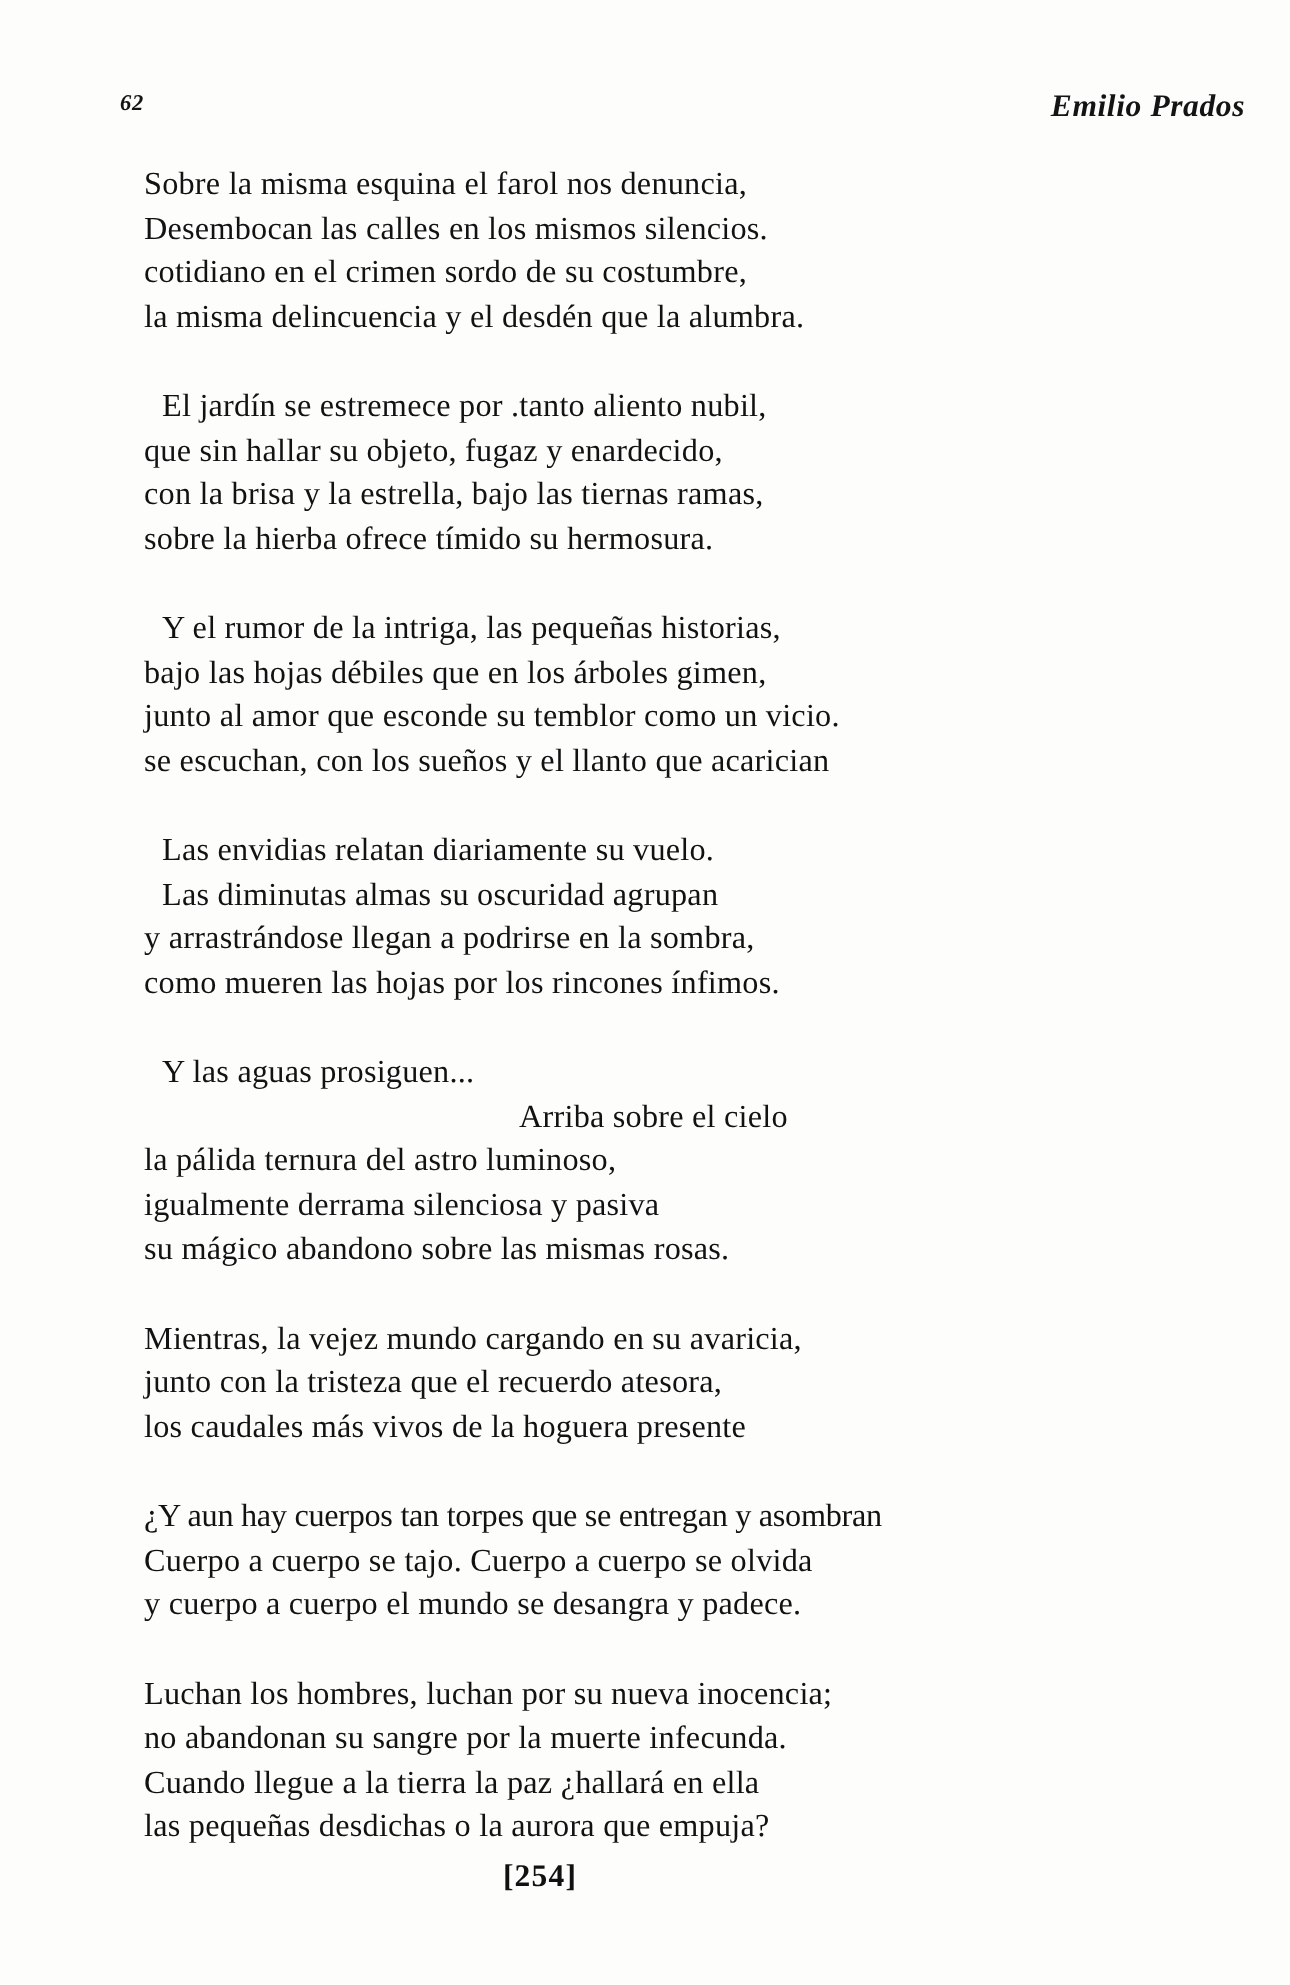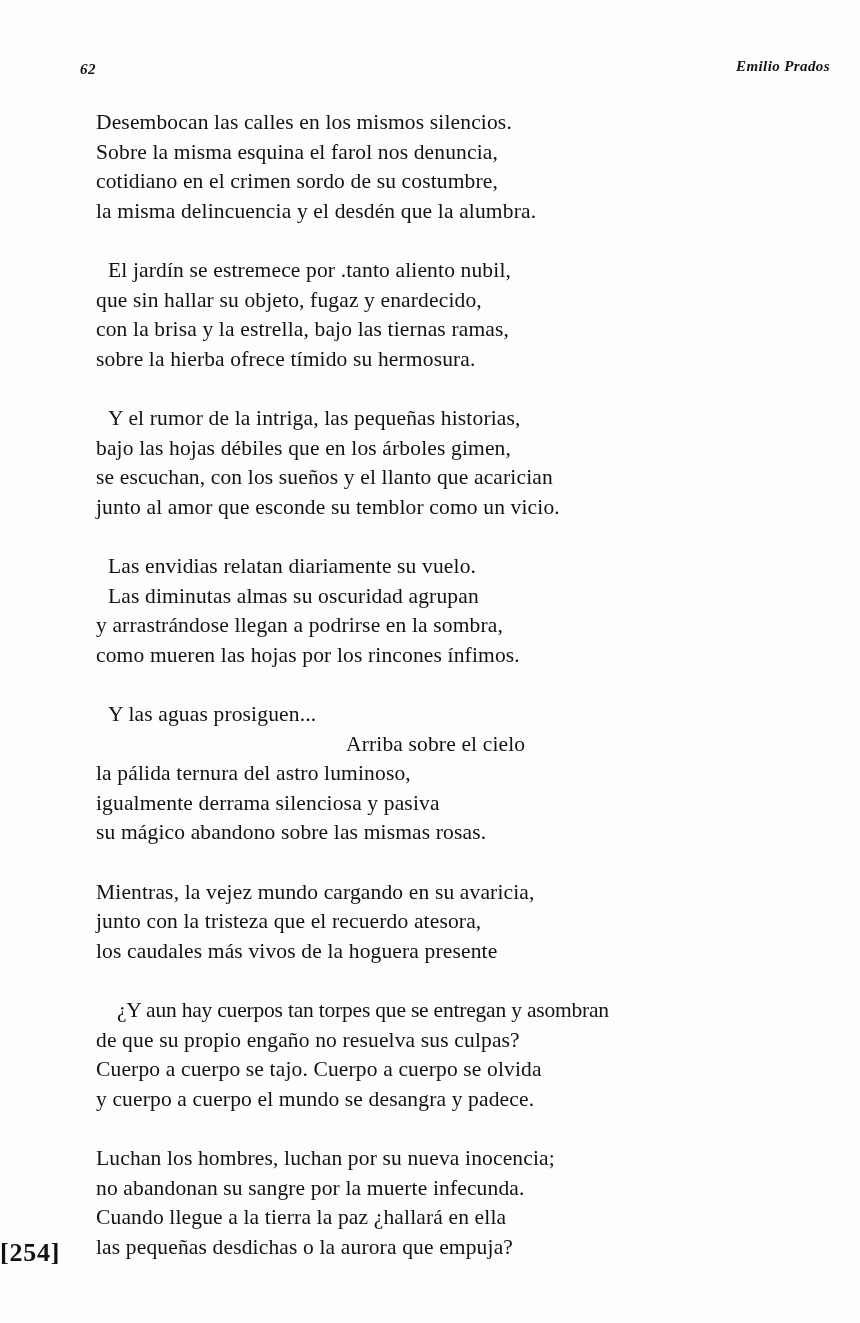--- a/index.html
+++ b/index.html
@@ -40,21 +40,21 @@
     letter-spacing: 0.5px;
     color: #141414;
   }
   .author-head {
     position: absolute;
     right: 30px;
     top: 0;
     font-family: "Liberation Serif", serif;
     font-style: italic;
     font-weight: 700;
-    font-size: 15px;
+    font-size: 21px;
     letter-spacing: 0.4px;
     color: #141414;
   }
 
   
   .poem {
     position: absolute;
     top: 108px;
     left: 96px;
     width: 700px;
@@ -74,68 +74,67 @@
     color: #121212;
   }
   .line.indent {
     padding-left: 12px;
   }
   .line.deep-indent {
     padding-left: 250px;
   }
   .line.tight {
     letter-spacing: -0.2px;
-    margin-left: 21px;
   }
 
   
   .bracket-number {
     position: absolute;
     top: 1238px;
     left: 0;
     width: 720px;
-    text-align: left;
+    text-align: center;
     font-family: "Liberation Serif", serif;
-    font-size: 26px;
+    font-size: 21px;
     font-weight: 700;
     letter-spacing: 0.8px;
     color: #111111;
   }
 </style>
 </head>
 <body>
 
 <div class="page">
 
   <div class="running-head">
     <div class="folio">62</div>
     <div class="author-head">Emilio Prados</div>
   </div>
 
   <div class="poem">
 
     <div class="stanza">
+      <div class="line">Sobre la misma esquina el farol nos denuncia,</div>
       <div class="line">Desembocan las calles en los mismos silencios.</div>
-      <div class="line">Sobre la misma esquina el farol nos denuncia,</div>
       <div class="line">cotidiano en el crimen sordo de su costumbre,</div>
       <div class="line">la misma delincuencia y el desdén que la alumbra.</div>
     </div>
 
     <div class="stanza">
       <div class="line indent">El jardín se estremece por .tanto aliento nubil,</div>
       <div class="line">que sin hallar su objeto, fugaz y enardecido,</div>
       <div class="line">con la brisa y la estrella, bajo las tiernas ramas,</div>
       <div class="line">sobre la hierba ofrece tímido su hermosura.</div>
     </div>
 
     <div class="stanza">
       <div class="line indent">Y el rumor de la intriga, las pequeñas historias,</div>
       <div class="line">bajo las hojas débiles que en los árboles gimen,</div>
+      <div class="line">junto al amor que esconde su temblor como un vicio.</div>
       <div class="line">se escuchan, con los sueños y el llanto que acarician</div>
-      <div class="line">junto al amor que esconde su temblor como un vicio.</div>
     </div>
 
     <div class="stanza">
       <div class="line indent">Las envidias relatan diariamente su vuelo.</div>
       <div class="line indent">Las diminutas almas su oscuridad agrupan</div>
       <div class="line">y arrastrándose llegan a podrirse en la sombra,</div>
       <div class="line">como mueren las hojas por los rincones ínfimos.</div>
     </div>
 
     <div class="stanza">
@@ -147,21 +146,20 @@
     </div>
 
     <div class="stanza">
       <div class="line">Mientras, la vejez mundo cargando en su avaricia,</div>
       <div class="line">junto con la tristeza que el recuerdo atesora,</div>
       <div class="line">los caudales más vivos de la hoguera presente</div>
     </div>
 
     <div class="stanza">
       <div class="line tight">¿Y aun hay cuerpos tan torpes que se entregan y asombran</div>
-      <div class="line">de que su propio engaño no resuelva sus culpas?</div>
       <div class="line">Cuerpo a cuerpo se tajo. Cuerpo a cuerpo se olvida</div>
       <div class="line">y cuerpo a cuerpo el mundo se desangra y padece.</div>
     </div>
 
     <div class="stanza">
       <div class="line">Luchan los hombres, luchan por su nueva inocencia;</div>
       <div class="line">no abandonan su sangre por la muerte infecunda.</div>
       <div class="line">Cuando llegue a la tierra la paz ¿hallará en ella</div>
       <div class="line">las pequeñas desdichas o la aurora que empuja?</div>
     </div>

